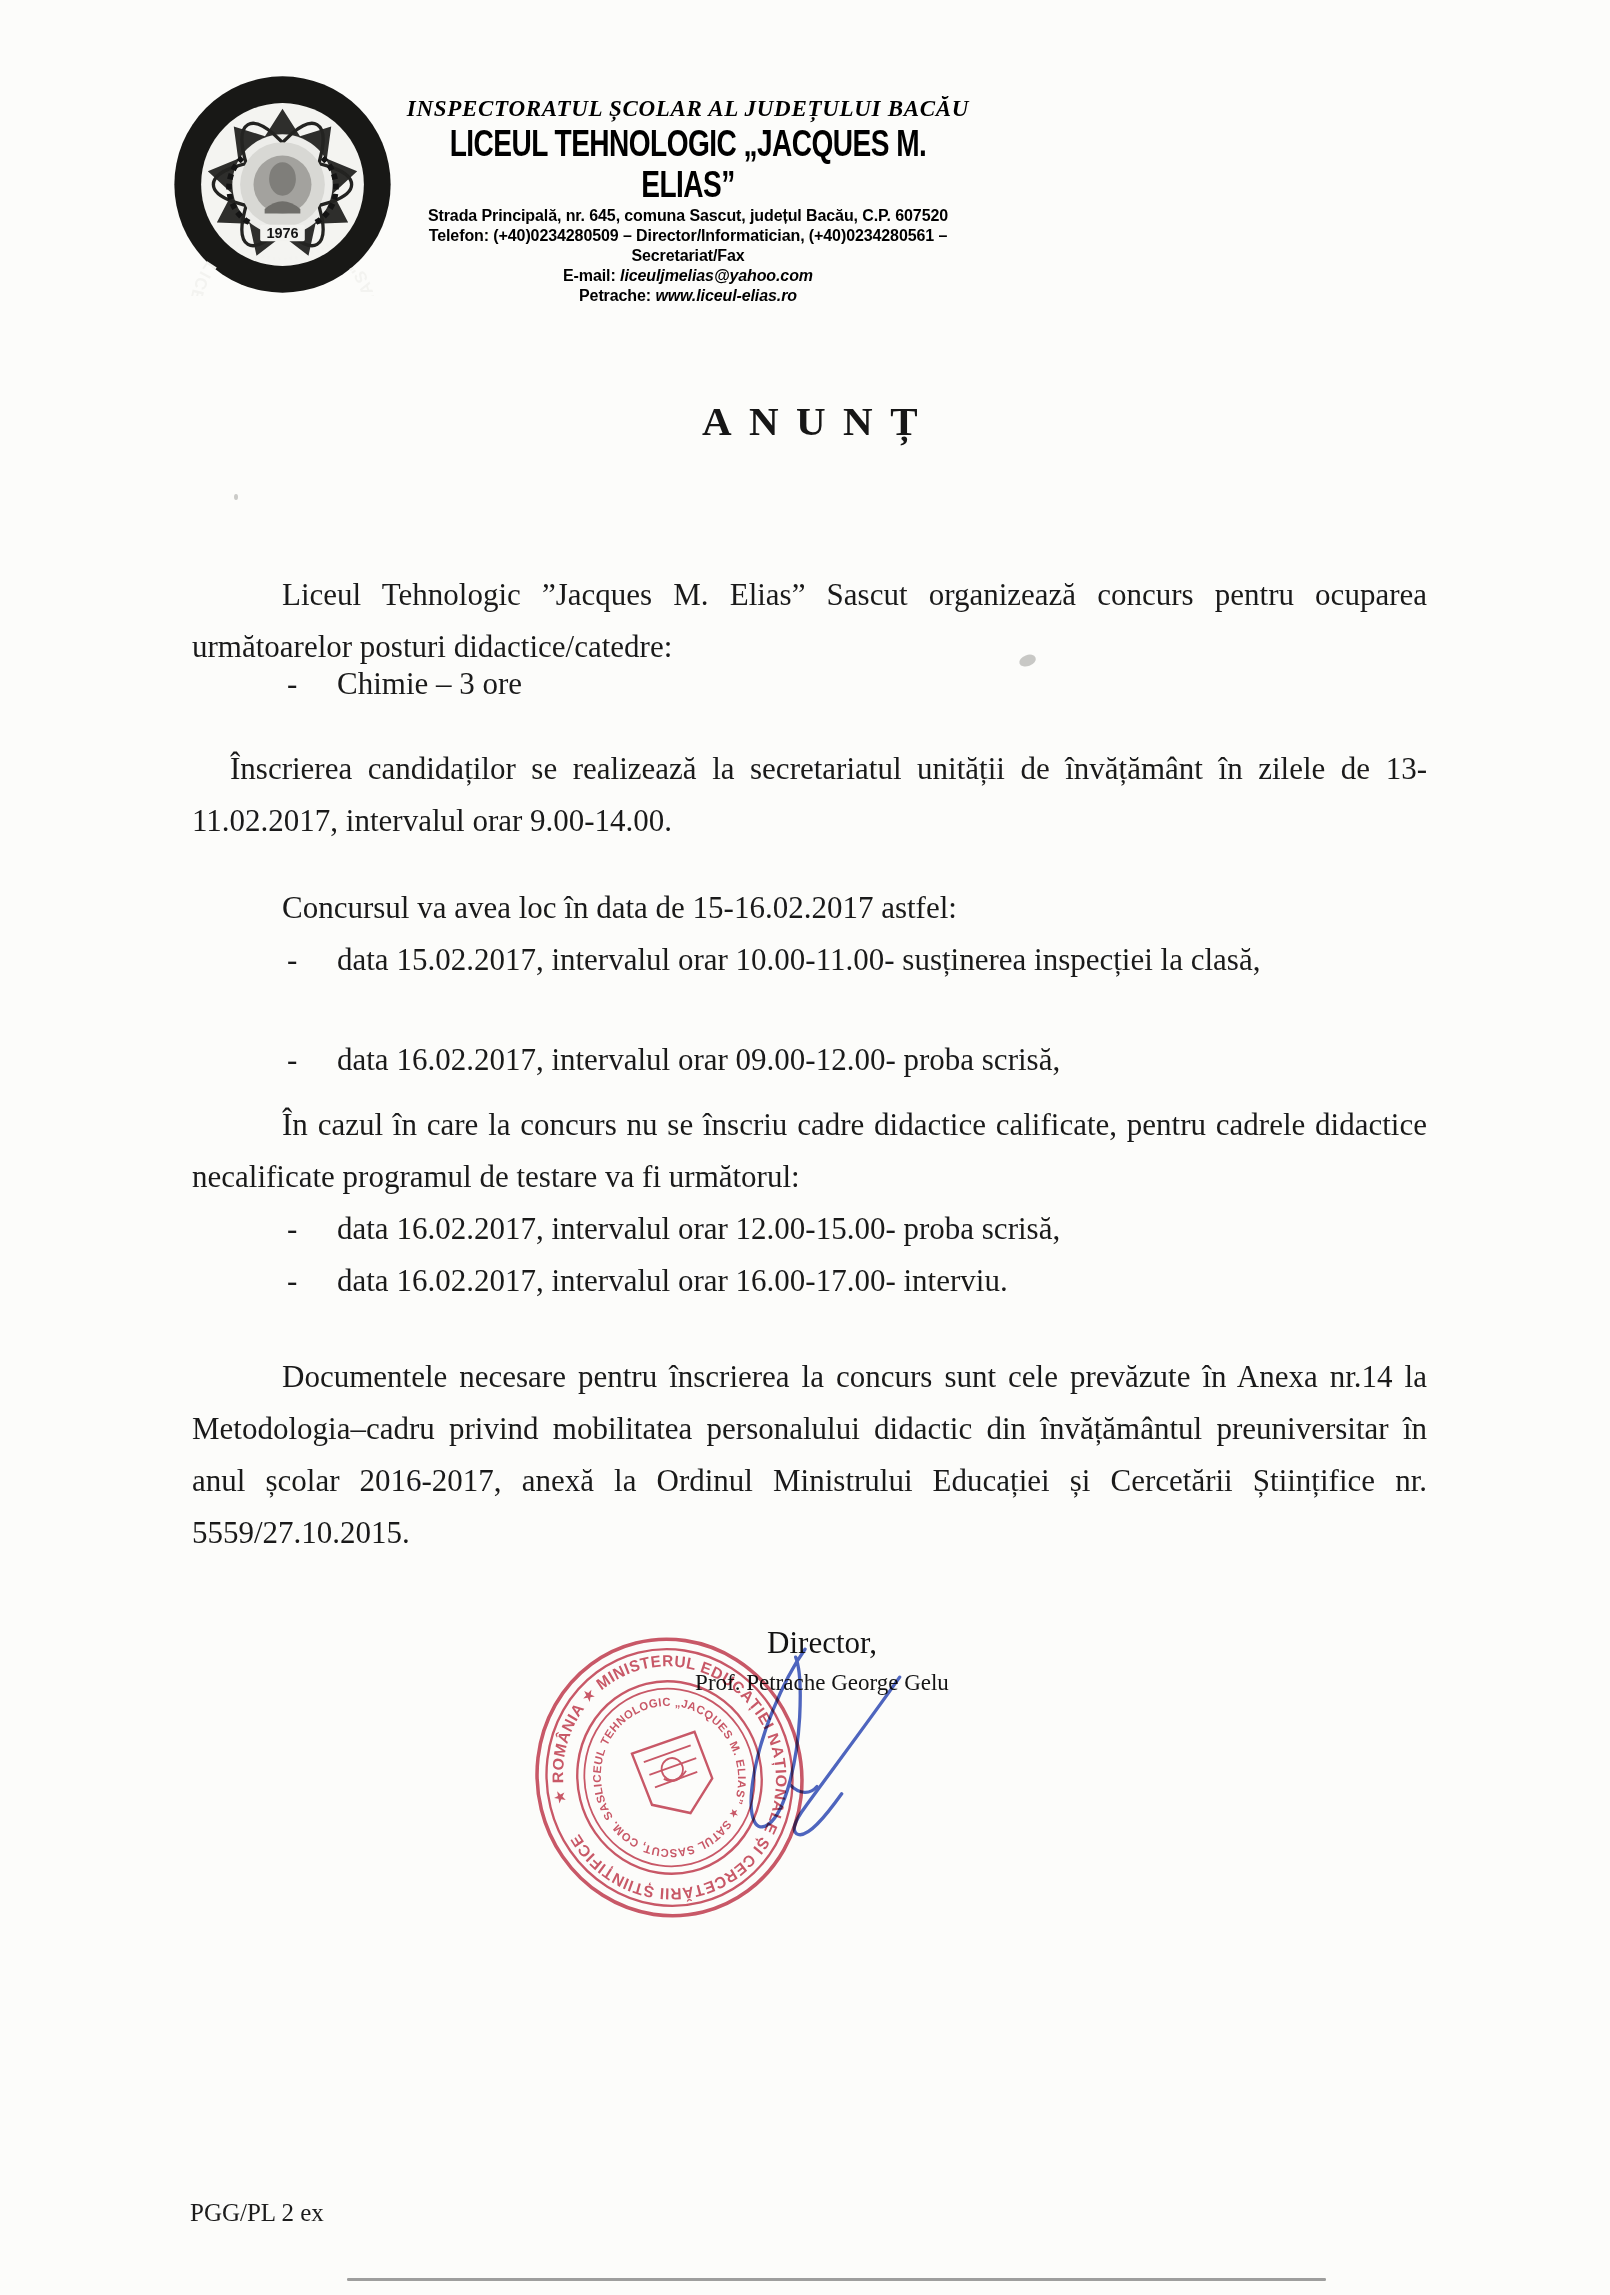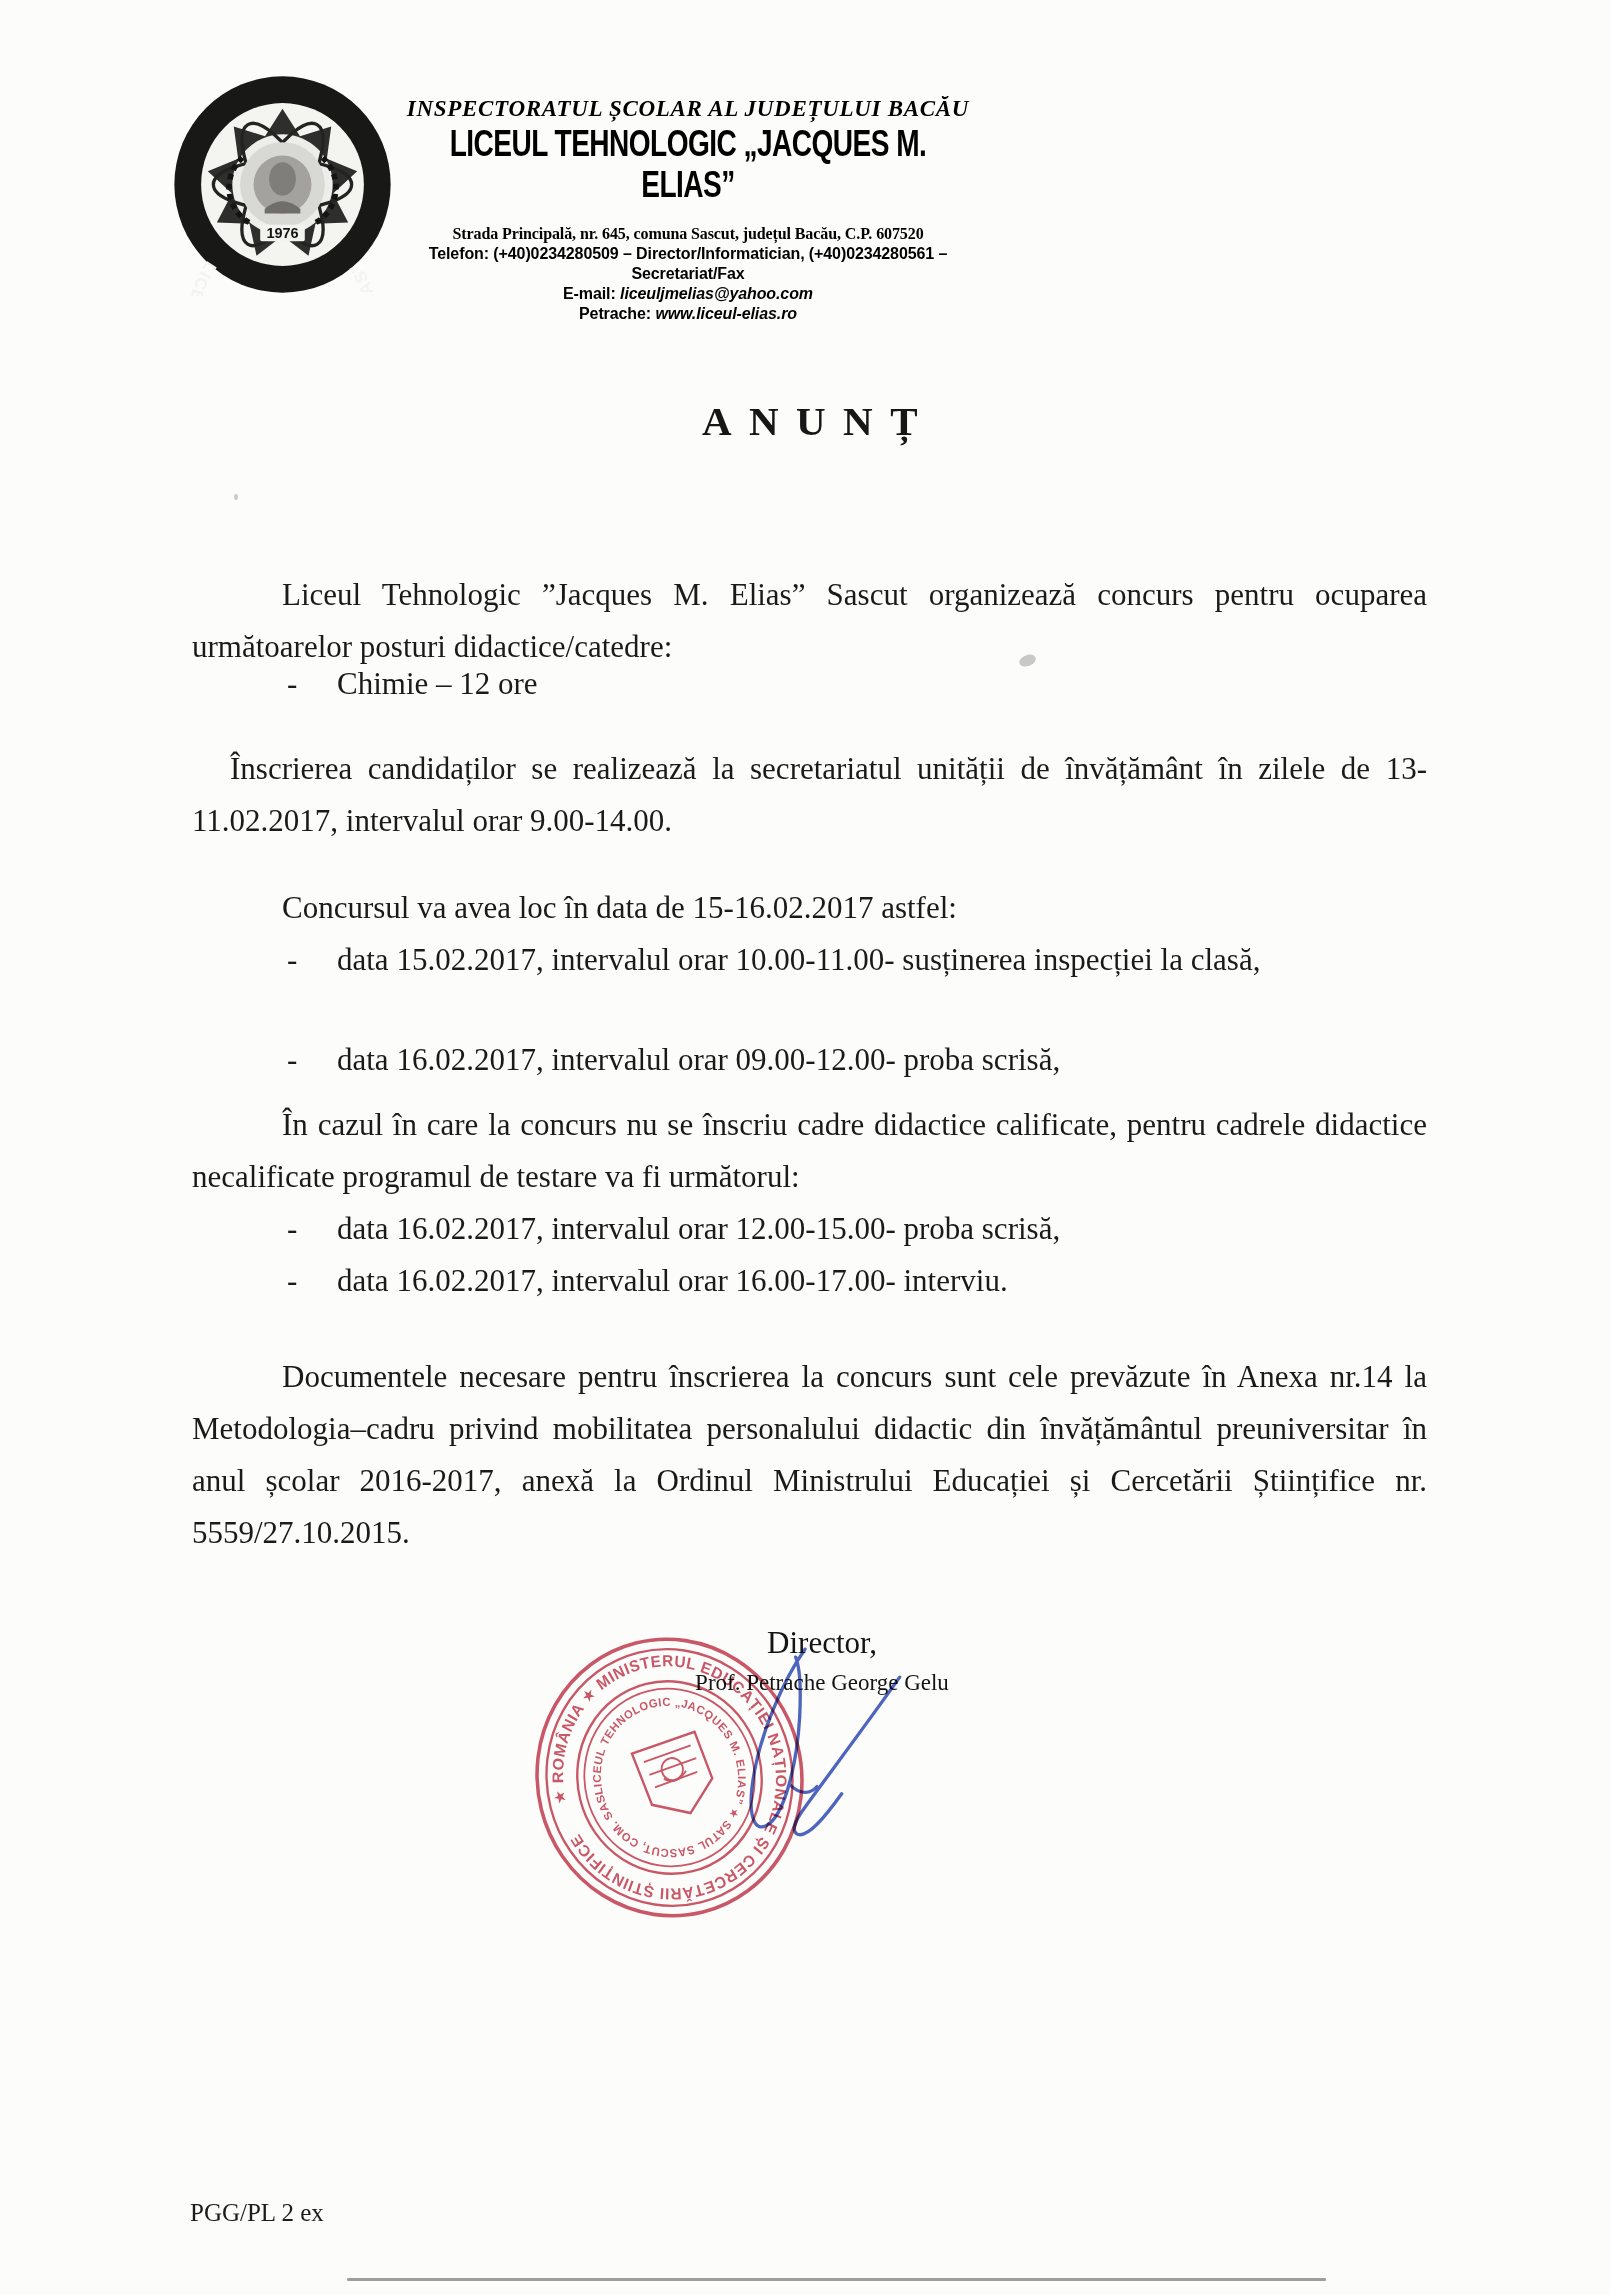--- a/index.html
+++ b/index.html
@@ -15,21 +15,21 @@
   .h-ministry{font-family:"Liberation Sans","DejaVu Sans",sans-serif; font-weight:bold;
     font-size:20px; line-height:24px; letter-spacing:0.3px;}
   .h-ministry>span{display:inline-block; transform:scaleX(.88);}
   .h-inspect{font-family:"Liberation Serif",serif; font-weight:bold; font-style:italic;
     font-size:23px; line-height:28px; letter-spacing:0.7px; margin-top:2.7px;}
   .h-school{font-family:"Liberation Sans","DejaVu Sans",sans-serif; font-weight:bold;
     font-size:36px; line-height:39px; letter-spacing:-0.7px; margin-top:1.3px;}
   .h-school>span{display:inline-block; transform:scaleX(.78) scaleY(1.05);}
   .hsmall{font-family:"Liberation Sans","DejaVu Sans",sans-serif; font-weight:bold;
     font-size:16px; line-height:20px; letter-spacing:-0.1px;}
-  .hsmall.first{margin-top:22px;font-family:Liberation Serif, serif;}
+  .hsmall.first{margin-top:4px;}
   .ital{font-style:italic;}
   
   .title{position:absolute; left:0; top:397px; width:1610px; text-align:center;
     font-weight:bold; font-size:41px; letter-spacing:17.4px; padding-left:27px; box-sizing:border-box;}
   
   .pbody{position:absolute; left:192px; width:1235px;
     font-size:31px; line-height:52px; text-align:justify; color:#1a1a1a;}
   .ind{text-indent:90px;}
   .ind-sm{text-indent:38px;}
   .bullet{position:absolute; left:192px; width:1235px; padding-left:145px; box-sizing:border-box;
@@ -103,21 +103,21 @@
       <span class="ital">www.liceul-elias.ro</span>
     </div>
   </div>
 
   <div class="title">ANUNȚ</div>
 
   <div class="pbody ind" style="top:569px;">Liceul Tehnologic ”Jacques M. Elias” Sascut organizează concurs pentru ocuparea următoarelor posturi didactice/catedre:</div>
 
   <div class="bullet" style="top:658px;">
     <span class="dash">-</span>
-    <span>Chimie – 12 ore</span>
+    <span>Chimie – 3 ore</span>
   </div>
 
   <div class="pbody ind-sm" style="top:743px;">Înscrierea candidaților se realizează la secretariatul unității de învățământ în zilele de 13-11.02.2017, intervalul orar 9.00-14.00.</div>
 
   <div class="pbody ind" style="top:882px;">Concursul va avea loc în data de 15-16.02.2017 astfel:</div>
 
   <div class="bullet" style="top:934px;">
     <span class="dash">-</span>
     <span>data 15.02.2017, intervalul orar 10.00-11.00- susținerea inspecției la clasă,</span>
   </div>

